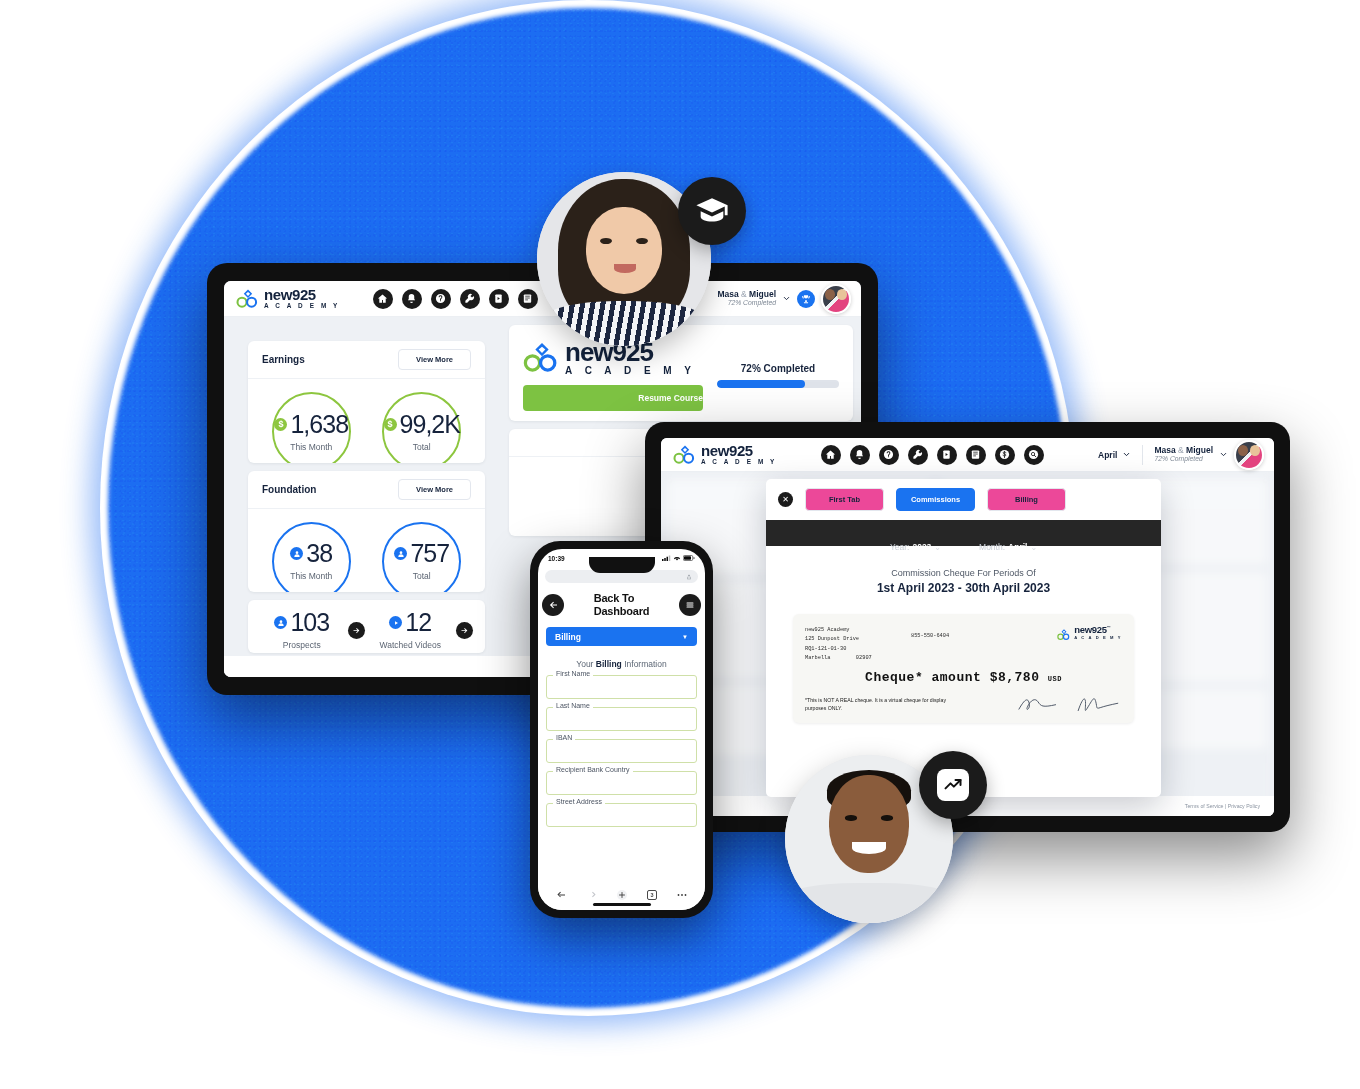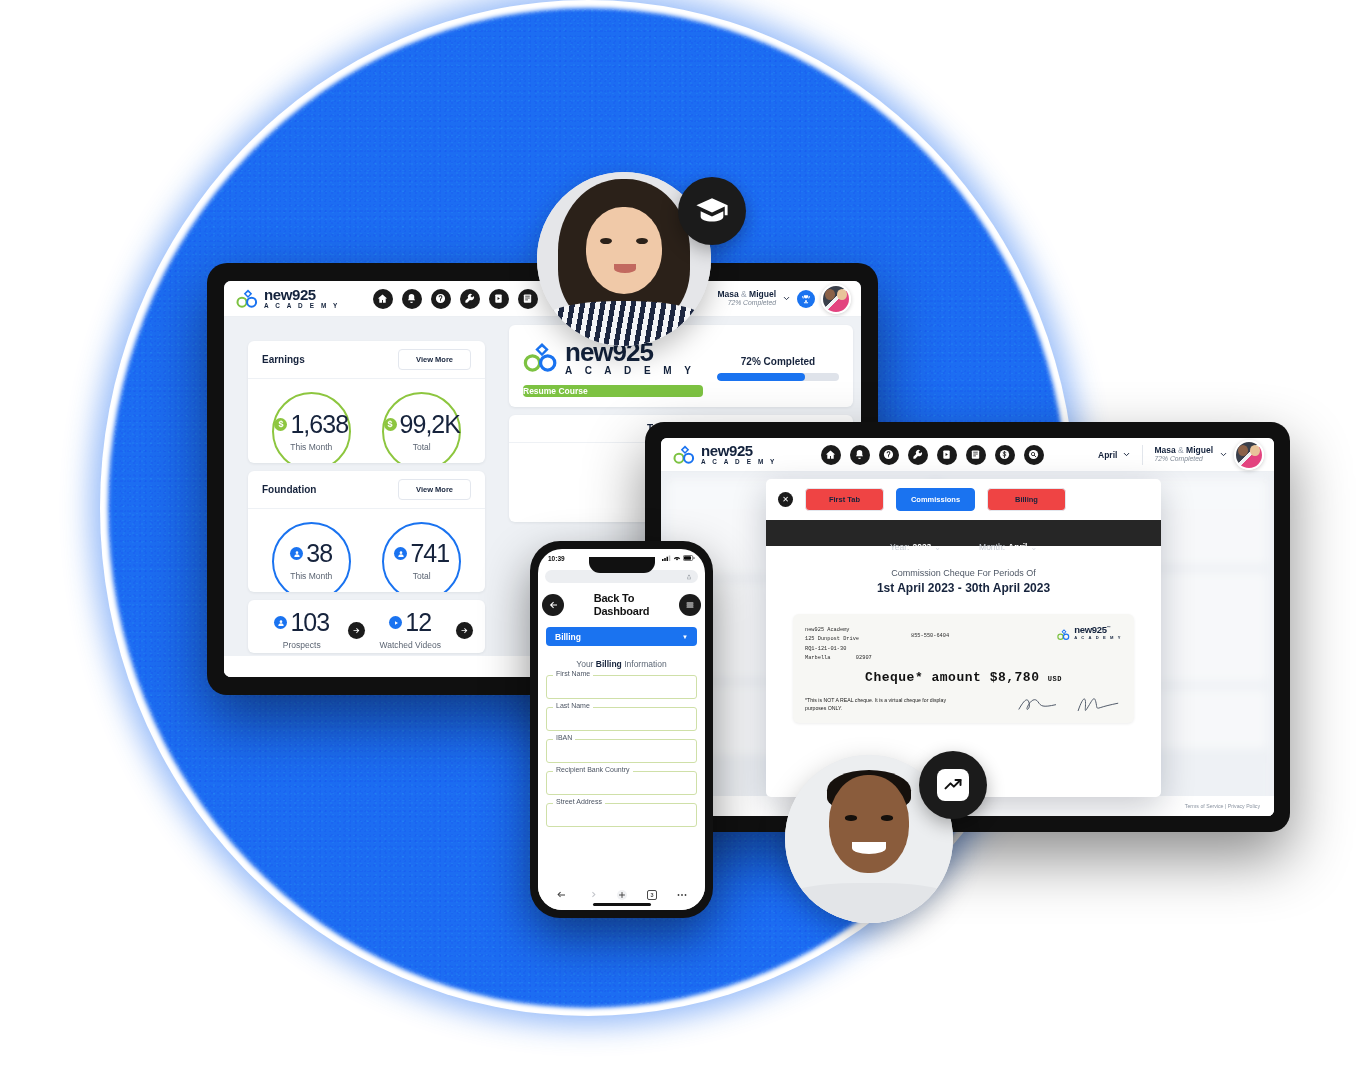--- a/index.html
+++ b/index.html
@@ -129,21 +129,21 @@
     display:flex;align-items:center;justify-content:center;flex:none;
   }
   .arrowbtn svg{width:9px;height:9px;fill:#fff;}
 
   .bannercard { padding:14px 14px 10px; display:flex; align-items:center; gap:14px; }
   .bigLogo .logo-mark{ width:38px; height:31px; }
   .bigLogo .logo-name{ font-size:26px; letter-spacing:-1px; }
   .bigLogo .logo-sub{ font-size:10px; letter-spacing:5px; }
   .resume {
     background:#7dc242; color:#fff; font-size:8.5px; font-weight:700;
-    border-radius:4px; padding:1px 0; text-align:left; width:180px; margin-top:9px;
+    border-radius:4px; padding:8px 0; text-align:right; width:180px; margin-top:9px;
   }
   .pctwrap{ flex:1; display:flex; flex-direction:column; align-items:center; gap:6px; }
   .pcttxt{ font-size:10px; font-weight:700; color:#16233c; }
   .pbar{ width:122px; height:8px; border-radius:4px; background:#dfe3ea; overflow:hidden; }
   .pbar > i{ display:block; height:100%; background:#1a73f0; border-radius:4px; }
 
   .achiever { padding:10px 14px; text-align:center; }
   .ach-rank { font-size:9.5px; color:#16233c; }
   .ach-rank b{ font-weight:700; } .ach-rank i{ font-style:italic; }
   .ach-pts { font-size:9.5px; color:#16233c; margin-top:3px; }
@@ -183,21 +183,21 @@
     position:absolute; left:105px; top:41px; width:395px; height:318px;
     background:#fff; border-radius:5px; box-shadow:0 10px 34px rgba(10,20,40,.22);
     overflow:hidden; z-index:6;
   }
   .modal-tabs { display:flex; align-items:center; gap:12px; padding:9px 12px; }
   .closebtn {
     width:15px;height:15px;border-radius:50%;background:#1b1b1b;color:#fff;
     display:flex;align-items:center;justify-content:center;font-size:8px;flex:none;
   }
   .mtab {
-    font-size:7.5px; font-weight:700; color:#16233c; background:#ef4444;
+    font-size:7.5px; font-weight:700; color:#16233c; background:#ec4899;
     border:1px solid #e3e7ee; border-radius:4px; padding:6px 0; width:79px; text-align:center;
   }
   .mtab.active { background:#1a73f0; color:#fff; border-color:#1a73f0; }
   .modal-bar {
     background:#262626; color:#fff; height:26px;
     display:flex; align-items:center; justify-content:center; gap:38px;
   }
   .selgrp { font-size:8.5px; color:#c9ced6; display:flex; align-items:center; gap:3px;margin-top:28px; }
   .selgrp b{ color:#fff; font-weight:700; }
   .selgrp .cv { font-size:8px; color:#d6dae1; }
@@ -451,21 +451,21 @@
                 <div class="ring-lbl">This Month</div>
               </div>
               <div class="ring blue">
                 <div class="ring-val">
                   <span class="pill blue">
                       <svg viewBox="0 0 24 24">
                         <circle cx="12" cy="8" r="4"></circle>
                         <path d="M4 21a8 8 0 0 1 16 0z"></path>
                       </svg>
                     </span>
-                  <span class="ring-num">741</span>
+                  <span class="ring-num">757</span>
                 </div>
                 <div class="ring-lbl">Total</div>
               </div>
             </div>
           </div>
 
           <div class="card">
             <div class="statrow">
               <div class="stat">
                 <div class="ring-val">

